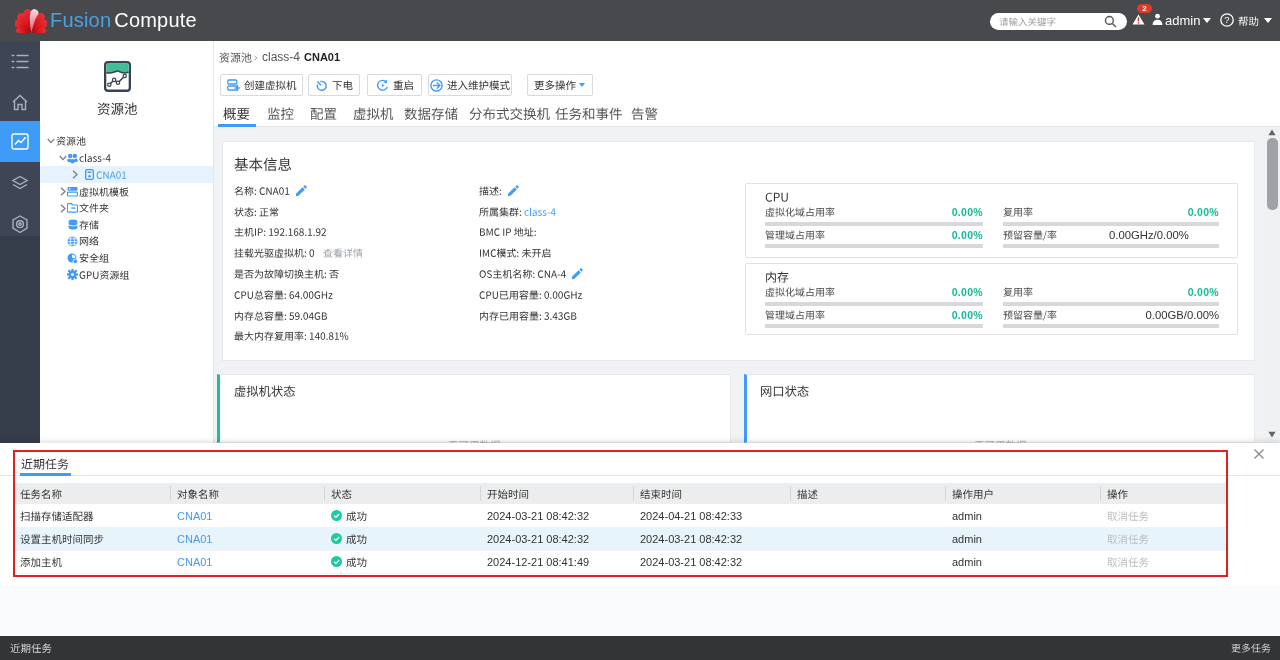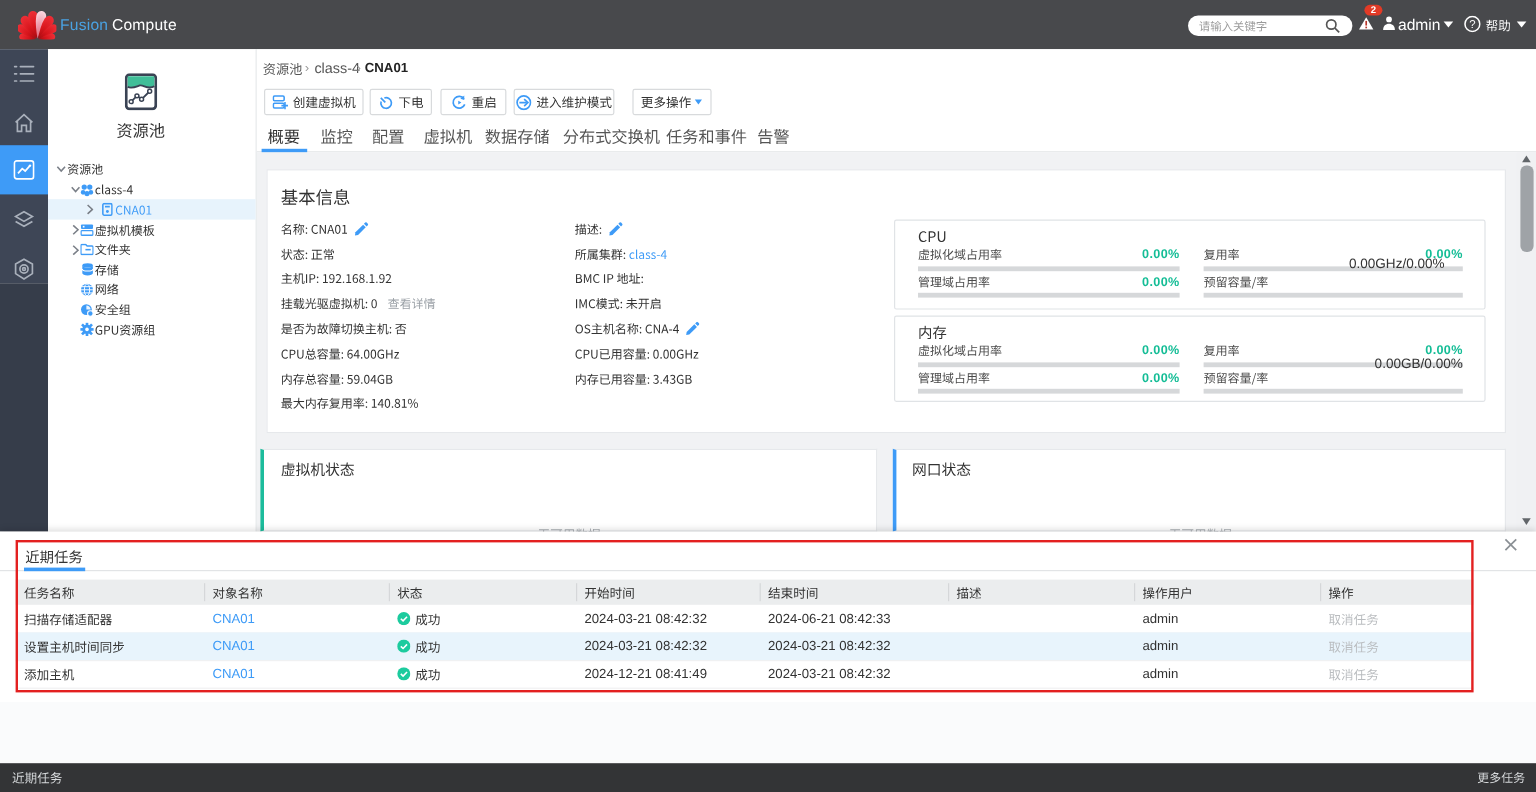--- a/index.html
+++ b/index.html
@@ -23,21 +23,21 @@
     </defs>
 <path d="M0 -1 C -1.2 -4.5, -2.6 -8.3, -2.6 -12.2 A 2.6 3.0 0 0 1 2.6 -12.2 C 2.6 -8.3, 1.2 -4.5, 0 -1 Z" transform="rotate(-79)" fill="url(#hw)"></path>
     <path d="M0 -1 C -1.6 -5.9, -3.5 -10.9, -3.5 -16.0 A 3.5 4.0 0 0 1 3.5 -16.0 C 3.5 -10.9, 1.6 -5.9, 0 -1 Z" transform="rotate(-55)" fill="url(#hw)"></path>
     <path d="M0 -1 C -1.8 -6.7, -4.0 -12.5, -4.0 -18.2 A 4.0 4.6 0 0 1 4.0 -18.2 C 4.0 -12.5, 1.8 -6.7, 0 -1 Z" transform="rotate(-32)" fill="url(#hw)"></path>
     <path d="M0 -1 C -1.9 -7.1, -4.2 -13.3, -4.2 -19.4 A 4.2 4.8 0 0 1 4.2 -19.4 C 4.2 -13.3, 1.9 -7.1, 0 -1 Z" transform="rotate(-10)" fill="url(#hw)"></path>
     <path d="M0 -1 C -1.9 -7.1, -4.2 -13.3, -4.2 -19.4 A 4.2 4.8 0 0 1 4.2 -19.4 C 4.2 -13.3, 1.9 -7.1, 0 -1 Z" transform="rotate(10)" fill="url(#hwh)"></path>
     <path d="M0 -1 C -1.8 -6.7, -4.0 -12.5, -4.0 -18.2 A 4.0 4.6 0 0 1 4.0 -18.2 C 4.0 -12.5, 1.8 -6.7, 0 -1 Z" transform="rotate(32)" fill="url(#hw)"></path>
     <path d="M0 -1 C -1.6 -5.9, -3.5 -10.9, -3.5 -16.0 A 3.5 4.0 0 0 1 3.5 -16.0 C 3.5 -10.9, 1.6 -5.9, 0 -1 Z" transform="rotate(55)" fill="url(#hw)"></path>
     <path d="M0 -1 C -1.2 -4.5, -2.6 -8.3, -2.6 -12.2 A 2.6 3.0 0 0 1 2.6 -12.2 C 2.6 -8.3, 1.2 -4.5, 0 -1 Z" transform="rotate(79)" fill="url(#hw)"></path>
   </svg>
-<div class="abs" style="left:50px;top:0;height:29px;line-height:41px;font-size:13px;letter-spacing:0.2px"><span style="color:#4aa2e2">Fusion</span><span style="color:#fff;margin-left:3px">Compute</span></div>
+<div class="abs" style="left:50px;top:0;height:29px;line-height:41px;font-size:20px;letter-spacing:0.2px"><span style="color:#4aa2e2">Fusion</span><span style="color:#fff;margin-left:3px">Compute</span></div>
 <div class="abs" style="left:990px;top:13px;width:137px;height:17px;background:#fff;border-radius:9px"></div>
 <svg class="abs" style="left:999px;top:16.9px" width="59" height="12" viewBox="0 0 59 12" fill="#9b9b9b">
     <path transform="translate(0,8.4) scale(0.0095,-0.0095)" d="M107 772C159 725 225 659 256 617L307 670C276 711 208 773 155 818ZM42 526V454H192V88C192 44 162 14 144 2C157 -13 177 -44 184 -62C198 -41 224 -20 393 110C385 125 373 154 368 174L264 96V526ZM494 212H808V130H494ZM494 265V342H808V265ZM614 840V762H382V704H614V640H407V585H614V516H352V458H960V516H688V585H899V640H688V704H929V762H688V840ZM424 400V-79H494V75H808V5C808 -7 803 -11 790 -12C776 -13 728 -13 677 -11C687 -29 696 -57 699 -76C770 -76 816 -76 843 -64C872 -53 880 -33 880 4V400Z"></path>
     <path transform="translate(9.5,8.4) scale(0.0095,-0.0095)" d="M734 447V85H793V447ZM861 484V5C861 -6 857 -9 846 -10C833 -10 793 -10 747 -9C757 -27 765 -54 767 -71C826 -71 866 -70 890 -60C915 -49 922 -31 922 5V484ZM71 330C79 338 108 344 140 344H219V206C152 190 90 176 42 167L59 96L219 137V-79H285V154L368 176L362 239L285 221V344H365V413H285V565H219V413H132C158 483 183 566 203 652H367V720H217C225 756 231 792 236 827L166 839C162 800 157 759 150 720H47V652H137C119 569 100 501 91 475C77 430 65 398 48 393C56 376 67 344 71 330ZM659 843C593 738 469 639 348 583C366 568 386 545 397 527C424 541 451 557 477 574V532H847V581C872 566 899 551 926 537C935 557 956 581 974 596C869 641 774 698 698 783L720 816ZM506 594C562 635 615 683 659 734C710 678 765 633 826 594ZM614 406V327H477V406ZM415 466V-76H477V130H614V-1C614 -10 612 -12 604 -13C594 -13 568 -13 537 -12C546 -30 554 -57 556 -74C599 -74 630 -74 651 -63C672 -52 677 -33 677 -1V466ZM477 269H614V187H477Z"></path>
     <path transform="translate(19,8.4) scale(0.0095,-0.0095)" d="M295 755C361 709 412 653 456 591C391 306 266 103 41 -13C61 -27 96 -58 110 -73C313 45 441 229 517 491C627 289 698 58 927 -70C931 -46 951 -6 964 15C631 214 661 590 341 819Z"></path>
     <path transform="translate(28.5,8.4) scale(0.0095,-0.0095)" d="M224 799C265 746 307 675 324 627H129V552H461V430C461 412 460 393 459 374H68V300H444C412 192 317 77 48 -13C68 -30 93 -62 102 -79C360 11 470 127 515 243C599 88 729 -21 907 -74C919 -51 942 -18 960 -1C777 44 640 152 565 300H935V374H544L546 429V552H881V627H683C719 681 759 749 792 809L711 836C686 774 640 687 600 627H326L392 663C373 710 330 780 287 831Z"></path>
     <path transform="translate(38,8.4) scale(0.0095,-0.0095)" d="M51 346V278H165V83C165 36 132 1 115 -12C128 -25 148 -52 156 -68C170 -49 194 -31 350 78C342 90 332 116 327 135L229 69V278H340V346H229V482H330V548H92C116 581 138 618 158 659H334V728H188C201 760 213 793 222 826L156 843C129 742 82 645 26 580C40 566 62 534 70 520L89 544V482H165V346ZM578 761V706H697V626H553V568H697V487H578V431H697V355H575V296H697V214H550V155H697V32H757V155H942V214H757V296H920V355H757V431H904V568H965V626H904V761H757V837H697V761ZM757 568H848V487H757ZM757 626V706H848V626ZM367 408C367 413 374 419 382 425H488C480 344 467 273 449 212C434 247 420 287 409 334L358 313C376 243 398 185 423 138C390 60 345 4 289 -32C302 -46 318 -69 327 -85C383 -46 428 6 463 76C552 -39 673 -66 811 -66H942C946 -48 955 -18 965 -1C932 -2 839 -2 815 -2C689 -2 572 23 490 139C522 229 543 342 552 485L515 490L504 489H441C483 566 525 665 559 764L517 792L497 782H353V712H473C444 626 406 546 392 522C376 491 353 464 336 460C346 447 361 421 367 408Z"></path>
     <path transform="translate(47.5,8.4) scale(0.0095,-0.0095)" d="M460 363V300H69V228H460V14C460 0 455 -5 437 -6C419 -6 354 -6 287 -4C300 -24 314 -58 319 -79C404 -79 457 -78 492 -67C528 -54 539 -32 539 12V228H930V300H539V337C627 384 717 452 779 516L728 555L711 551H233V480H635C584 436 519 392 460 363ZM424 824C443 798 462 765 475 736H80V529H154V664H843V529H920V736H563C549 769 523 814 497 847Z"></path>
   </svg>
 <svg class="abs" style="left:1104px;top:15px" width="13" height="13" viewBox="0 0 13 13" fill="none" stroke="#555" stroke-width="1.4">
@@ -600,21 +600,21 @@
   </svg>
 <div class="abs" style="left:903px;top:227px;width:80px;height:16px;line-height:16px;font-size:10.5px;font-weight:bold;color:#14bd96;text-align:right;letter-spacing:0.3px">0.00%</div>
 <svg class="abs" style="left:1003px;top:230.2px" width="56" height="13" viewBox="0 0 56 13" fill="#4a4a4a">
     <path transform="translate(0,8.8) scale(0.0100,-0.0100)" d="M670 495V295C670 192 647 57 410 -21C427 -35 447 -60 456 -75C710 18 741 168 741 294V495ZM725 88C788 38 869 -34 908 -79L960 -26C920 17 837 86 775 134ZM88 608C149 567 227 512 282 470H38V403H203V10C203 -3 199 -6 184 -7C170 -7 124 -7 72 -6C83 -27 93 -57 96 -78C165 -78 210 -77 238 -65C267 -53 275 -32 275 8V403H382C364 349 344 294 326 256L383 241C410 295 441 383 467 460L420 473L409 470H341L361 496C338 514 306 538 270 562C329 615 394 692 437 764L391 796L378 792H59V725H328C297 680 256 631 218 598L129 656ZM500 628V152H570V559H846V154H919V628H724L759 728H959V796H464V728H677C670 695 661 659 652 628Z"></path>
     <path transform="translate(10,8.8) scale(0.0100,-0.0100)" d="M244 121H466V19H244ZM244 180V278H466V180ZM764 121V19H537V121ZM764 180H537V278H764ZM169 340V-80H244V-43H764V-76H842V340ZM501 785V718H618C604 583 567 480 435 422C451 410 471 385 479 369C628 439 672 559 689 718H843C836 550 826 486 811 468C804 459 795 458 780 458C765 458 724 458 681 462C691 444 699 417 700 396C745 394 789 394 813 396C840 398 858 405 873 424C897 452 907 533 917 753C917 763 918 785 918 785ZM118 392C137 405 169 417 393 478C403 457 411 437 416 420L482 448C463 507 413 597 366 664L305 639C326 608 346 573 365 538L188 494V709C280 729 379 755 451 784L400 839C332 808 216 776 115 754V535C115 489 93 462 78 450C90 438 110 409 118 393Z"></path>
     <path transform="translate(20,8.8) scale(0.0100,-0.0100)" d="M331 632C274 559 180 488 89 443C105 430 131 400 142 386C233 438 336 521 402 609ZM587 588C679 531 792 445 846 388L900 438C843 495 728 577 637 631ZM495 544C400 396 222 271 37 202C55 186 75 160 86 142C132 161 177 182 220 207V-81H293V-47H705V-77H781V219C822 196 866 174 911 154C921 176 942 201 960 217C798 281 655 360 542 489L560 515ZM293 20V188H705V20ZM298 255C375 307 445 368 502 436C569 362 641 304 719 255ZM433 829C447 805 462 775 474 748H83V566H156V679H841V566H918V748H561C549 779 529 817 510 847Z"></path>
     <path transform="translate(30,8.8) scale(0.0100,-0.0100)" d="M250 665H747V610H250ZM250 763H747V709H250ZM177 808V565H822V808ZM52 522V465H949V522ZM230 273H462V215H230ZM535 273H777V215H535ZM230 373H462V317H230ZM535 373H777V317H535ZM47 3V-55H955V3H535V61H873V114H535V169H851V420H159V169H462V114H131V61H462V3Z"></path>
     <path transform="translate(40,8.8) scale(0.0100,-0.0100)" d="M11 -179H78L377 794H311Z"></path>
     <path transform="translate(43.9,8.8) scale(0.0100,-0.0100)" d="M829 643C794 603 732 548 687 515L742 478C788 510 846 558 892 605ZM56 337 94 277C160 309 242 353 319 394L304 451C213 407 118 363 56 337ZM85 599C139 565 205 515 236 481L290 527C256 561 190 609 136 640ZM677 408C746 366 832 306 874 266L930 311C886 351 797 410 730 448ZM51 202V132H460V-80H540V132H950V202H540V284H460V202ZM435 828C450 805 468 776 481 750H71V681H438C408 633 374 592 361 579C346 561 331 550 317 547C324 530 334 498 338 483C353 489 375 494 490 503C442 454 399 415 379 399C345 371 319 352 297 349C305 330 315 297 318 284C339 293 374 298 636 324C648 304 658 286 664 270L724 297C703 343 652 415 607 466L551 443C568 424 585 401 600 379L423 364C511 434 599 522 679 615L618 650C597 622 573 594 550 567L421 560C454 595 487 637 516 681H941V750H569C555 779 531 818 508 847Z"></path>
   </svg>
-<div class="abs" style="left:1109px;top:212px;width:110px;height:16px;line-height:16px;font-size:11.3px;color:#333;text-align:center">0.00GHz/0.00%</div>
+<div class="abs" style="left:1109px;top:227px;width:110px;height:16px;line-height:16px;font-size:11.3px;color:#333;text-align:left">0.00GHz/0.00%</div>
 <div class="abs" style="left:765px;top:244px;width:218px;height:3.5px;background:#d6d8da"></div>
 <div class="abs" style="left:1003px;top:244px;width:216px;height:3.5px;background:#d6d8da"></div>
 <div class="abs" style="left:745px;top:263px;width:493px;height:72px;background:#fff;border:1px solid #e0e3e6;border-radius:2px"></div>
 <svg class="abs" style="left:765px;top:270.7px" width="26" height="15" viewBox="0 0 26 15" fill="#333">
     <path transform="translate(0,10.6) scale(0.0120,-0.0120)" d="M99 669V-82H173V595H462C457 463 420 298 199 179C217 166 242 138 253 122C388 201 460 296 498 392C590 307 691 203 742 135L804 184C742 259 620 376 521 464C531 509 536 553 538 595H829V20C829 2 824 -4 804 -5C784 -5 716 -6 645 -3C656 -24 668 -58 671 -79C761 -79 823 -79 858 -67C892 -54 903 -30 903 19V669H539V840H463V669Z"></path>
     <path transform="translate(12,10.6) scale(0.0120,-0.0120)" d="M613 349V266H335V196H613V10C613 -4 610 -8 592 -9C574 -10 514 -10 448 -8C458 -29 468 -58 471 -79C557 -79 613 -79 647 -68C680 -56 689 -35 689 9V196H957V266H689V324C762 370 840 432 894 492L846 529L831 525H420V456H761C718 416 663 375 613 349ZM385 840C373 797 359 753 342 709H63V637H311C246 499 153 370 31 284C43 267 61 235 69 216C112 247 152 282 188 320V-78H264V411C316 481 358 557 394 637H939V709H424C438 746 451 784 462 821Z"></path>
   </svg>
 <svg class="abs" style="left:765px;top:286.7px" width="72" height="13" viewBox="0 0 72 13" fill="#4a4a4a">
     <path transform="translate(0,8.8) scale(0.0100,-0.0100)" d="M237 227C270 171 303 95 315 47L381 73C368 120 332 193 298 248ZM799 255C776 200 732 120 698 70L751 49C788 95 834 168 872 230ZM129 635V395C129 267 121 88 42 -40C60 -47 92 -67 106 -79C189 55 203 256 203 395V571H452V496L251 478L257 423L452 441V416C452 344 481 327 591 327C615 327 796 327 822 327C902 327 924 348 933 430C914 433 886 442 870 452C865 394 858 385 815 385C776 385 623 385 594 385C533 385 522 390 522 416V447L768 470L763 523L522 502V571H841C832 541 822 512 812 490L879 468C898 507 920 568 937 622L881 638L868 635H526V701H869V763H526V840H452V635ZM600 293V5H486V293H415V5H183V-59H930V5H670V293Z"></path>
     <path transform="translate(10,8.8) scale(0.0100,-0.0100)" d="M512 722C566 625 620 497 639 418L705 447C686 526 629 651 573 746ZM167 839V638H42V568H167V349C114 333 66 319 28 309L47 235L167 274V9C167 -5 162 -9 150 -9C138 -10 99 -10 56 -9C65 -29 75 -60 77 -78C140 -78 179 -76 203 -64C227 -52 236 -32 236 9V297L341 332L331 400L236 370V568H331V638H236V839ZM803 814C791 415 751 136 534 -19C552 -32 585 -61 595 -76C693 3 757 102 799 225C844 128 885 22 903 -48L974 -14C950 74 887 216 828 328C859 464 872 624 879 812ZM397 15V17L398 14C417 39 445 64 669 226C661 241 650 270 644 290L479 174V798H406V165C406 117 375 84 356 71C369 58 389 30 397 15Z"></path>
@@ -643,21 +643,21 @@
   </svg>
 <div class="abs" style="left:903px;top:307px;width:80px;height:16px;line-height:16px;font-size:10.5px;font-weight:bold;color:#14bd96;text-align:right;letter-spacing:0.3px">0.00%</div>
 <svg class="abs" style="left:1003px;top:310.2px" width="56" height="13" viewBox="0 0 56 13" fill="#4a4a4a">
     <path transform="translate(0,8.8) scale(0.0100,-0.0100)" d="M670 495V295C670 192 647 57 410 -21C427 -35 447 -60 456 -75C710 18 741 168 741 294V495ZM725 88C788 38 869 -34 908 -79L960 -26C920 17 837 86 775 134ZM88 608C149 567 227 512 282 470H38V403H203V10C203 -3 199 -6 184 -7C170 -7 124 -7 72 -6C83 -27 93 -57 96 -78C165 -78 210 -77 238 -65C267 -53 275 -32 275 8V403H382C364 349 344 294 326 256L383 241C410 295 441 383 467 460L420 473L409 470H341L361 496C338 514 306 538 270 562C329 615 394 692 437 764L391 796L378 792H59V725H328C297 680 256 631 218 598L129 656ZM500 628V152H570V559H846V154H919V628H724L759 728H959V796H464V728H677C670 695 661 659 652 628Z"></path>
     <path transform="translate(10,8.8) scale(0.0100,-0.0100)" d="M244 121H466V19H244ZM244 180V278H466V180ZM764 121V19H537V121ZM764 180H537V278H764ZM169 340V-80H244V-43H764V-76H842V340ZM501 785V718H618C604 583 567 480 435 422C451 410 471 385 479 369C628 439 672 559 689 718H843C836 550 826 486 811 468C804 459 795 458 780 458C765 458 724 458 681 462C691 444 699 417 700 396C745 394 789 394 813 396C840 398 858 405 873 424C897 452 907 533 917 753C917 763 918 785 918 785ZM118 392C137 405 169 417 393 478C403 457 411 437 416 420L482 448C463 507 413 597 366 664L305 639C326 608 346 573 365 538L188 494V709C280 729 379 755 451 784L400 839C332 808 216 776 115 754V535C115 489 93 462 78 450C90 438 110 409 118 393Z"></path>
     <path transform="translate(20,8.8) scale(0.0100,-0.0100)" d="M331 632C274 559 180 488 89 443C105 430 131 400 142 386C233 438 336 521 402 609ZM587 588C679 531 792 445 846 388L900 438C843 495 728 577 637 631ZM495 544C400 396 222 271 37 202C55 186 75 160 86 142C132 161 177 182 220 207V-81H293V-47H705V-77H781V219C822 196 866 174 911 154C921 176 942 201 960 217C798 281 655 360 542 489L560 515ZM293 20V188H705V20ZM298 255C375 307 445 368 502 436C569 362 641 304 719 255ZM433 829C447 805 462 775 474 748H83V566H156V679H841V566H918V748H561C549 779 529 817 510 847Z"></path>
     <path transform="translate(30,8.8) scale(0.0100,-0.0100)" d="M250 665H747V610H250ZM250 763H747V709H250ZM177 808V565H822V808ZM52 522V465H949V522ZM230 273H462V215H230ZM535 273H777V215H535ZM230 373H462V317H230ZM535 373H777V317H535ZM47 3V-55H955V3H535V61H873V114H535V169H851V420H159V169H462V114H131V61H462V3Z"></path>
     <path transform="translate(40,8.8) scale(0.0100,-0.0100)" d="M11 -179H78L377 794H311Z"></path>
     <path transform="translate(43.9,8.8) scale(0.0100,-0.0100)" d="M829 643C794 603 732 548 687 515L742 478C788 510 846 558 892 605ZM56 337 94 277C160 309 242 353 319 394L304 451C213 407 118 363 56 337ZM85 599C139 565 205 515 236 481L290 527C256 561 190 609 136 640ZM677 408C746 366 832 306 874 266L930 311C886 351 797 410 730 448ZM51 202V132H460V-80H540V132H950V202H540V284H460V202ZM435 828C450 805 468 776 481 750H71V681H438C408 633 374 592 361 579C346 561 331 550 317 547C324 530 334 498 338 483C353 489 375 494 490 503C442 454 399 415 379 399C345 371 319 352 297 349C305 330 315 297 318 284C339 293 374 298 636 324C648 304 658 286 664 270L724 297C703 343 652 415 607 466L551 443C568 424 585 401 600 379L423 364C511 434 599 522 679 615L618 650C597 622 573 594 550 567L421 560C454 595 487 637 516 681H941V750H569C555 779 531 818 508 847Z"></path>
   </svg>
-<div class="abs" style="left:1109px;top:296px;width:110px;height:16px;line-height:16px;font-size:11.3px;color:#333;text-align:right">0.00GB/0.00%</div>
+<div class="abs" style="left:1109px;top:307px;width:110px;height:16px;line-height:16px;font-size:11.3px;color:#333;text-align:right">0.00GB/0.00%</div>
 <div class="abs" style="left:765px;top:324px;width:218px;height:3.5px;background:#d6d8da"></div>
 <div class="abs" style="left:1003px;top:324px;width:216px;height:3.5px;background:#d6d8da"></div>
 <div class="abs" style="left:217px;top:374px;width:514px;height:69px;background:#fff;border:1px solid #e6e8eb;border-left:3.5px solid #1cbc9c"></div>
 <svg class="abs" style="left:234px;top:385.3px" width="64" height="15" viewBox="0 0 64 15" fill="#333">
     <path transform="translate(0,10.8) scale(0.0123,-0.0123)" d="M237 227C270 171 303 95 315 47L381 73C368 120 332 193 298 248ZM799 255C776 200 732 120 698 70L751 49C788 95 834 168 872 230ZM129 635V395C129 267 121 88 42 -40C60 -47 92 -67 106 -79C189 55 203 256 203 395V571H452V496L251 478L257 423L452 441V416C452 344 481 327 591 327C615 327 796 327 822 327C902 327 924 348 933 430C914 433 886 442 870 452C865 394 858 385 815 385C776 385 623 385 594 385C533 385 522 390 522 416V447L768 470L763 523L522 502V571H841C832 541 822 512 812 490L879 468C898 507 920 568 937 622L881 638L868 635H526V701H869V763H526V840H452V635ZM600 293V5H486V293H415V5H183V-59H930V5H670V293Z"></path>
     <path transform="translate(12.3,10.8) scale(0.0123,-0.0123)" d="M512 722C566 625 620 497 639 418L705 447C686 526 629 651 573 746ZM167 839V638H42V568H167V349C114 333 66 319 28 309L47 235L167 274V9C167 -5 162 -9 150 -9C138 -10 99 -10 56 -9C65 -29 75 -60 77 -78C140 -78 179 -76 203 -64C227 -52 236 -32 236 9V297L341 332L331 400L236 370V568H331V638H236V839ZM803 814C791 415 751 136 534 -19C552 -32 585 -61 595 -76C693 3 757 102 799 225C844 128 885 22 903 -48L974 -14C950 74 887 216 828 328C859 464 872 624 879 812ZM397 15V17L398 14C417 39 445 64 669 226C661 241 650 270 644 290L479 174V798H406V165C406 117 375 84 356 71C369 58 389 30 397 15Z"></path>
     <path transform="translate(24.6,10.8) scale(0.0123,-0.0123)" d="M498 783V462C498 307 484 108 349 -32C366 -41 395 -66 406 -80C550 68 571 295 571 462V712H759V68C759 -18 765 -36 782 -51C797 -64 819 -70 839 -70C852 -70 875 -70 890 -70C911 -70 929 -66 943 -56C958 -46 966 -29 971 0C975 25 979 99 979 156C960 162 937 174 922 188C921 121 920 68 917 45C916 22 913 13 907 7C903 2 895 0 887 0C877 0 865 0 858 0C850 0 845 2 840 6C835 10 833 29 833 62V783ZM218 840V626H52V554H208C172 415 99 259 28 175C40 157 59 127 67 107C123 176 177 289 218 406V-79H291V380C330 330 377 268 397 234L444 296C421 322 326 429 291 464V554H439V626H291V840Z"></path>
     <path transform="translate(36.9,10.8) scale(0.0123,-0.0123)" d="M741 774C785 719 836 642 860 596L920 634C896 680 843 752 798 806ZM49 674C96 615 152 537 175 486L237 528C212 577 155 653 106 709ZM589 838V605L588 545H356V471H583C568 306 512 120 327 -30C347 -43 373 -63 388 -78C539 47 609 197 640 344C695 156 782 6 918 -78C930 -59 955 -30 973 -16C816 70 723 252 675 471H951V545H662L663 605V838ZM32 194 76 130C127 176 188 234 247 290V-78H321V841H247V382C168 309 86 237 32 194Z"></path>
     <path transform="translate(49.2,10.8) scale(0.0123,-0.0123)" d="M381 409C440 375 511 323 543 286L610 329C573 367 503 417 444 449ZM270 241V45C270 -37 300 -58 416 -58C441 -58 624 -58 650 -58C746 -58 770 -27 780 99C759 104 728 115 712 128C706 25 698 10 645 10C604 10 450 10 420 10C355 10 344 16 344 45V241ZM410 265C467 212 537 138 568 90L630 131C596 178 525 249 467 299ZM750 235C800 150 851 36 868 -35L940 -9C921 62 868 173 816 256ZM154 241C135 161 100 59 54 -6L122 -40C166 28 199 136 221 219ZM466 844C461 795 455 746 444 699H56V629H424C377 499 278 391 45 333C61 316 80 287 88 269C347 339 454 471 504 629C579 449 710 328 907 274C918 295 940 326 958 343C778 384 651 485 582 629H948V699H522C532 746 539 794 544 844Z"></path>
   </svg>
@@ -765,21 +765,21 @@
 <div class="abs" style="left:177px;top:507.5px;font-size:11px;line-height:16px;color:#3e9bf7">CNA01</div>
 <svg class="abs" style="left:331px;top:510.0px" width="11" height="11" viewBox="0 0 11 11">
     <circle cx="5.5" cy="5.5" r="5.5" fill="#1ccb9e"></circle>
     <polyline points="3,5.6 4.9,7.4 8.2,4" fill="none" stroke="#fff" stroke-width="1.3"></polyline>
   </svg>
 <svg class="abs" style="left:346px;top:510.5px" width="23" height="13" viewBox="0 0 23 13" fill="#333">
     <path transform="translate(0,9.2) scale(0.0105,-0.0105)" d="M544 839C544 782 546 725 549 670H128V389C128 259 119 86 36 -37C54 -46 86 -72 99 -87C191 45 206 247 206 388V395H389C385 223 380 159 367 144C359 135 350 133 335 133C318 133 275 133 229 138C241 119 249 89 250 68C299 65 345 65 371 67C398 70 415 77 431 96C452 123 457 208 462 433C462 443 463 465 463 465H206V597H554C566 435 590 287 628 172C562 96 485 34 396 -13C412 -28 439 -59 451 -75C528 -29 597 26 658 92C704 -11 764 -73 841 -73C918 -73 946 -23 959 148C939 155 911 172 894 189C888 56 876 4 847 4C796 4 751 61 714 159C788 255 847 369 890 500L815 519C783 418 740 327 686 247C660 344 641 463 630 597H951V670H626C623 725 622 781 622 839ZM671 790C735 757 812 706 850 670L897 722C858 756 779 805 716 836Z"></path>
     <path transform="translate(10.5,9.2) scale(0.0105,-0.0105)" d="M38 182 56 105C163 134 307 175 443 214L434 285L273 242V650H419V722H51V650H199V222C138 206 82 192 38 182ZM597 824C597 751 596 680 594 611H426V539H591C576 295 521 93 307 -22C326 -36 351 -62 361 -81C590 47 649 273 665 539H865C851 183 834 47 805 16C794 3 784 0 763 0C741 0 685 1 623 6C637 -14 645 -46 647 -68C704 -71 762 -72 794 -69C828 -66 850 -58 872 -30C910 16 924 160 940 574C940 584 940 611 940 611H669C671 680 672 751 672 824Z"></path>
   </svg>
 <div class="abs" style="left:487px;top:507.5px;font-size:11px;line-height:16px;color:#333">2024-03-21 08:42:32</div>
-<div class="abs" style="left:640px;top:507.5px;font-size:11px;line-height:16px;color:#333">2024-06-21 08:42:33</div>
+<div class="abs" style="left:640px;top:507.5px;font-size:11px;line-height:16px;color:#333">2024-04-21 08:42:33</div>
 <div class="abs" style="left:952px;top:507.5px;font-size:11px;line-height:16px;color:#333">admin</div>
 <svg class="abs" style="left:1107px;top:510.5px" width="44" height="13" viewBox="0 0 44 13" fill="#b9bcbf">
     <path transform="translate(0,9.2) scale(0.0105,-0.0105)" d="M850 656C826 508 784 379 730 271C679 382 645 513 623 656ZM506 728V656H556C584 480 625 323 688 196C628 100 557 26 479 -23C496 -37 517 -62 528 -80C602 -29 670 38 727 123C777 42 839 -24 915 -73C927 -54 950 -27 967 -14C886 34 821 104 770 192C847 329 903 503 929 718L883 730L870 728ZM38 130 55 58 356 110V-78H429V123L518 140L514 204L429 190V725H502V793H48V725H115V141ZM187 725H356V585H187ZM187 520H356V375H187ZM187 309H356V178L187 152Z"></path>
     <path transform="translate(10.5,9.2) scale(0.0105,-0.0105)" d="M863 812C838 753 792 673 757 622L821 595C857 644 900 717 935 784ZM351 778C394 720 436 641 452 590L519 623C503 674 457 750 414 807ZM85 778C147 745 222 693 258 656L304 714C267 750 191 799 130 829ZM38 510C101 478 178 426 216 390L260 449C222 485 144 533 81 563ZM69 -21 134 -70C187 25 249 151 295 258L239 303C188 189 118 56 69 -21ZM453 312H822V203H453ZM453 377V484H822V377ZM604 841V555H379V-80H453V139H822V15C822 1 817 -3 802 -4C786 -5 733 -5 676 -3C686 -23 697 -54 700 -74C776 -74 826 -74 857 -62C886 -50 895 -27 895 14V555H679V841Z"></path>
     <path transform="translate(21,9.2) scale(0.0105,-0.0105)" d="M343 31V-41H944V31H677V340H960V412H677V691C767 708 852 729 920 752L864 815C741 770 523 731 337 706C345 689 356 661 359 643C437 652 520 663 601 677V412H304V340H601V31ZM295 840C232 683 130 529 22 431C36 413 60 374 68 356C108 395 148 441 186 492V-80H260V603C301 671 338 744 367 817Z"></path>
     <path transform="translate(31.5,9.2) scale(0.0105,-0.0105)" d="M446 381C442 345 435 312 427 282H126V216H404C346 87 235 20 57 -14C70 -29 91 -62 98 -78C296 -31 420 53 484 216H788C771 84 751 23 728 4C717 -5 705 -6 684 -6C660 -6 595 -5 532 1C545 -18 554 -46 556 -66C616 -69 675 -70 706 -69C742 -67 765 -61 787 -41C822 -10 844 66 866 248C868 259 870 282 870 282H505C513 311 519 342 524 375ZM745 673C686 613 604 565 509 527C430 561 367 604 324 659L338 673ZM382 841C330 754 231 651 90 579C106 567 127 540 137 523C188 551 234 583 275 616C315 569 365 529 424 497C305 459 173 435 46 423C58 406 71 376 76 357C222 375 373 406 508 457C624 410 764 382 919 369C928 390 945 420 961 437C827 444 702 463 597 495C708 549 802 619 862 710L817 741L804 737H397C421 766 442 796 460 826Z"></path>
   </svg>
 <div class="abs" style="left:13px;top:526.5px;width:1215px;height:0.5px;background:#f0f1f2"></div>
 <div class="abs" style="left:13px;top:527px;width:1215px;height:23px;background:#e8f4fc"></div>
 <svg class="abs" style="left:20px;top:533.5px" width="86" height="13" viewBox="0 0 86 13" fill="#333">

